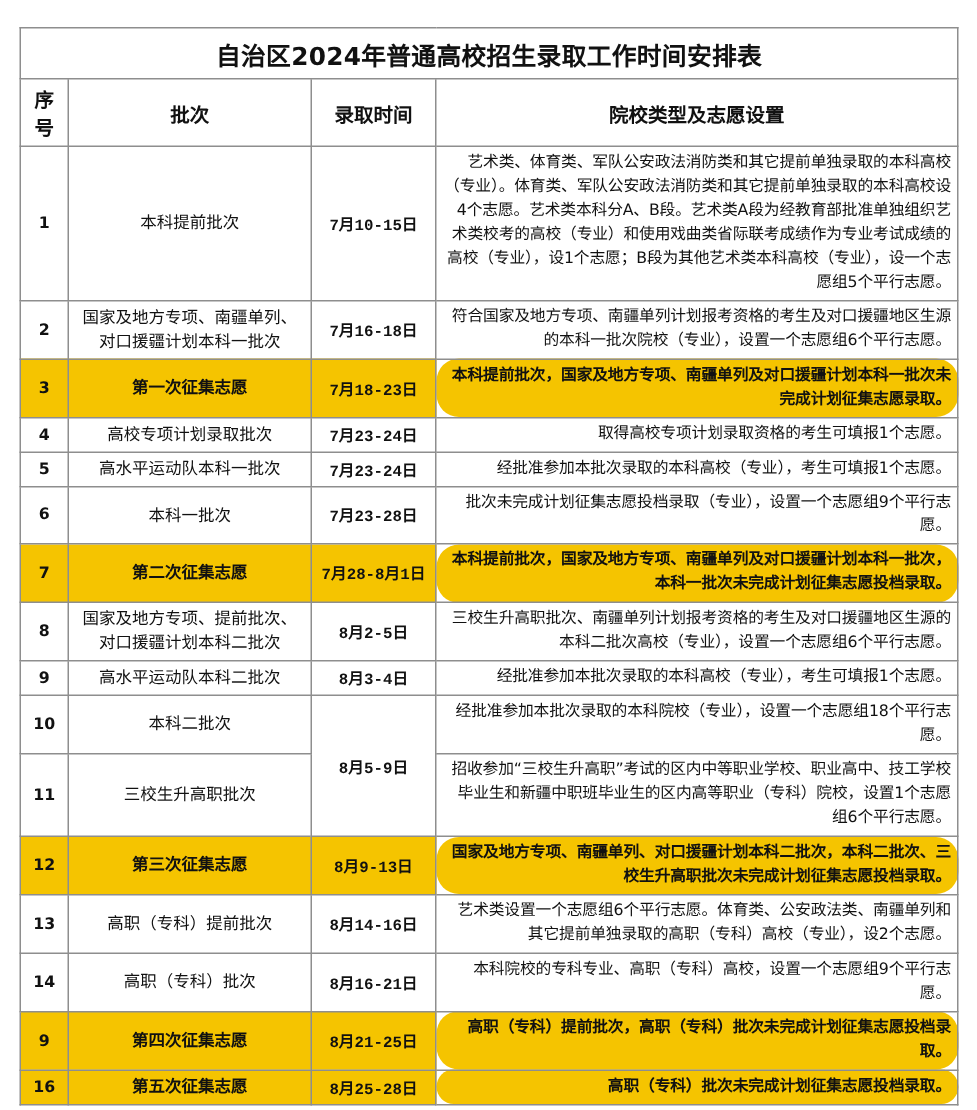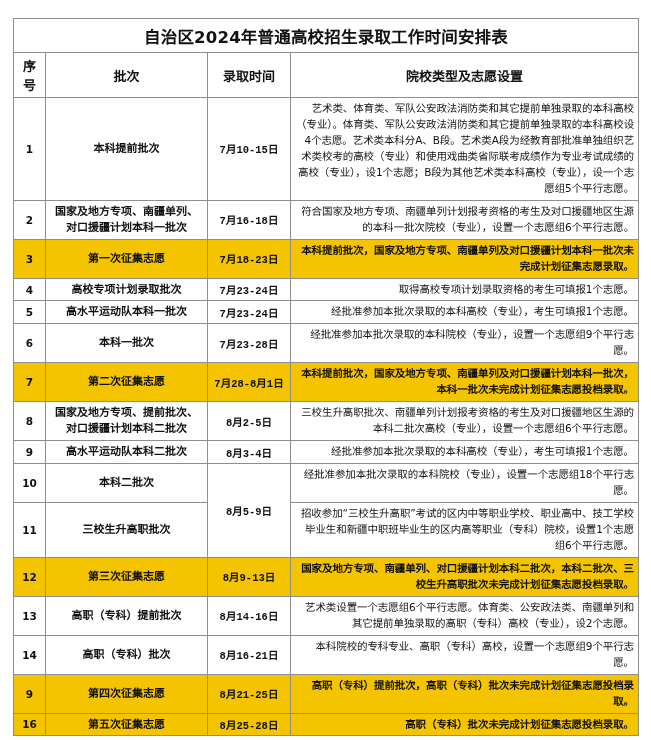--- a/index.html
+++ b/index.html
@@ -71,21 +71,20 @@
   
   .c-num {
     text-align: center;
     font-size: 10.5px;
     font-weight: bold;
   }
   .c-bat {
     text-align: center;
     font-size: 11px;
     line-height: 1.45;
-    font-weight: bold;
   }
   .c-dat {
     text-align: center;
     font-size: 10.5px;
     font-weight: bold;
     white-space: nowrap;
     font-family: Liberation Mono, monospace;
   }
   .c-dsc {
     text-align: right;
@@ -99,20 +98,21 @@
   tr.hl > td {
     background: #F5C400;
   }
   tr.hl .c-bat,
   tr.hl .c-dat,
   tr.hl .c-num {
     font-weight: bold;
   }
   tr.hl .c-dsc {
     font-weight: bold;
+    border-radius: 15px;
   }
 </style>
 </head>
 <body>
 
 <div id="sheet">
 
   <table class="schedule">
     <colgroup>
       <col class="c-no">
@@ -159,21 +159,21 @@
         <tr>
           <td class="c-num">5</td>
           <td class="c-bat">高水平运动队本科一批次</td>
           <td class="c-dat">7月23-24日</td>
           <td class="c-dsc">经批准参加本批次录取的本科高校（专业），考生可填报1个志愿。</td>
         </tr>
         <tr>
           <td class="c-num">6</td>
           <td class="c-bat">本科一批次</td>
           <td class="c-dat">7月23-28日</td>
-          <td class="c-dsc">经批准参加本批次录取的本科院校（专业），设置一个志愿组9个平行志愿。</td>
+          <td class="c-dsc">批次未完成计划征集志愿投档录取（专业），设置一个志愿组9个平行志愿。</td>
         </tr>
         <tr class="hl">
           <td class="c-num">7</td>
           <td class="c-bat">第二次征集志愿</td>
           <td class="c-dat">7月28-8月1日</td>
           <td class="c-dsc">本科提前批次，国家及地方专项、南疆单列及对口援疆计划本科一批次，本科一批次未完成计划征集志愿投档录取。</td>
         </tr>
         <tr>
           <td class="c-num">8</td>
           <td class="c-bat">国家及地方专项、提前批次、对口援疆计划本科二批次</td>

